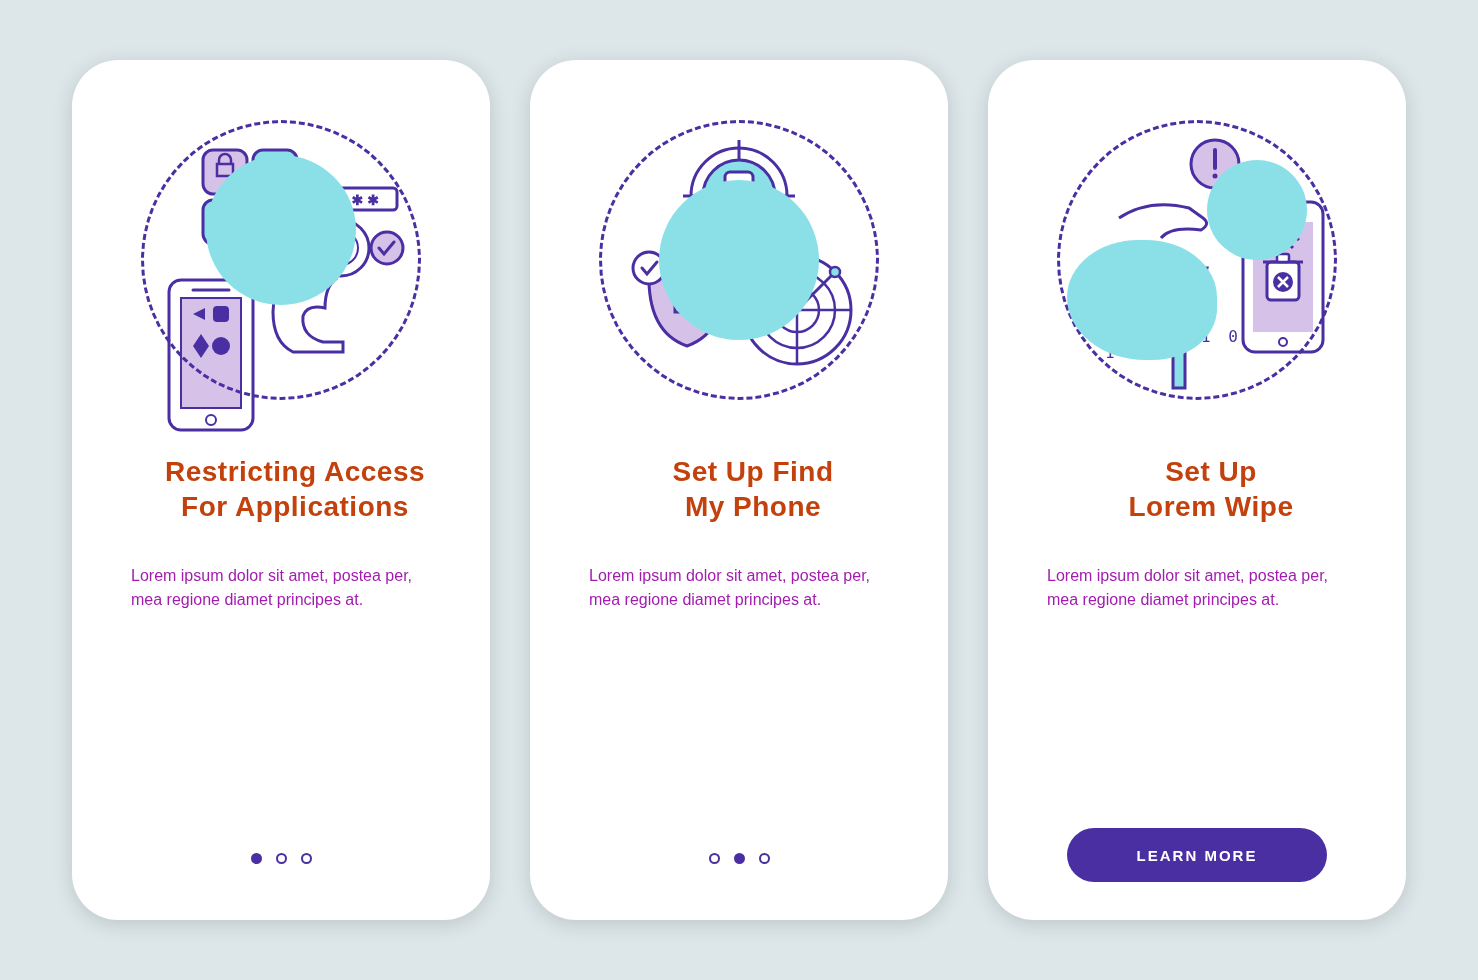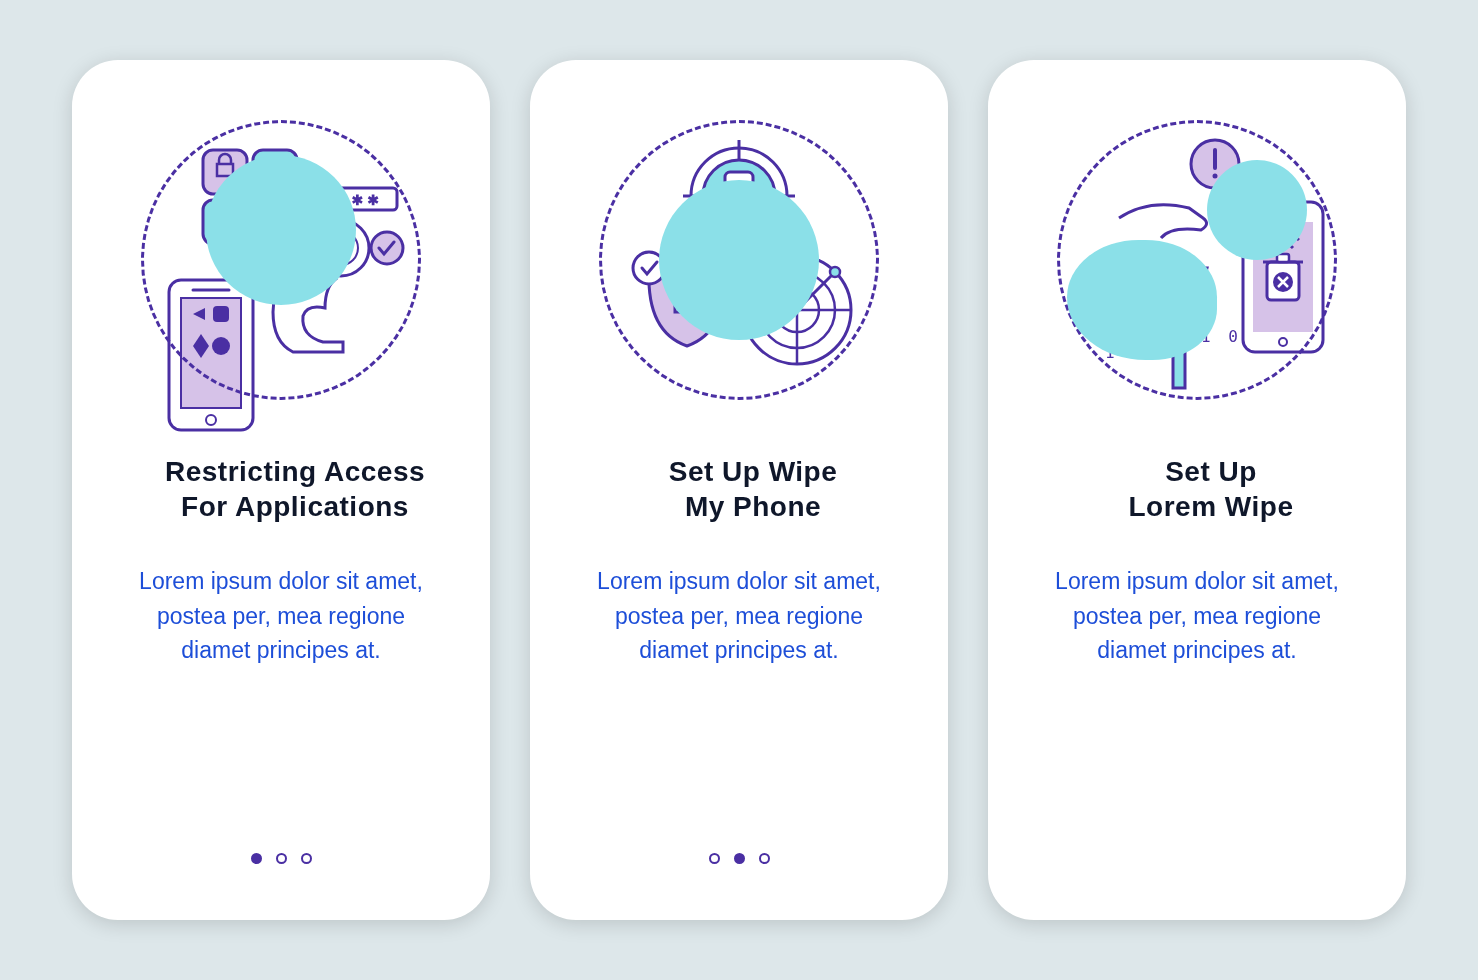--- a/index.html
+++ b/index.html
@@ -41,34 +41,33 @@
     height: 280px;
     border: 3px dashed #4a2fa3;
     border-radius: 50%;
   }
   .blob {
     position: absolute;
     background: #8be0e8;
     border-radius: 50%;
   }
   .title {
-    color: #0f172a;
+    color: #c2410c;
     font-size: 28px;
     font-weight: 800;
     text-align: center;
     line-height: 1.25;
     letter-spacing: 0.5px;
     margin-bottom: 40px;
     white-space: pre-line;
     margin-left: 28px;
   }
   .desc {
-    color: #1d4ed8;
-    font-size: 23px;
-    text-align: center;
+    color: #a21caf;
+    font-size: 16px;
     line-height: 1.5;
     max-width: 300px;
   }
   .pager {
     position: absolute;
     bottom: 56px;
     display: flex;
     gap: 14px;
     align-items: center;
   }
@@ -167,21 +166,21 @@
 
       <circle cx="198" cy="190" r="54" fill="#fff" stroke="#4a2fa3" stroke-width="3"></circle>
       <circle cx="198" cy="190" r="38" fill="none" stroke="#4a2fa3" stroke-width="2.5"></circle>
       <circle cx="198" cy="190" r="22" fill="none" stroke="#4a2fa3" stroke-width="2.5"></circle>
       <line x1="144" y1="190" x2="252" y2="190" stroke="#4a2fa3" stroke-width="2.5"></line>
       <line x1="198" y1="136" x2="198" y2="244" stroke="#4a2fa3" stroke-width="2.5"></line>
       <line x1="198" y1="190" x2="236" y2="152" stroke="#4a2fa3" stroke-width="3"></line>
       <circle cx="236" cy="152" r="5" fill="#8be0e8" stroke="#4a2fa3" stroke-width="2.5"></circle>
     </svg>
   </div>
-  <h2 class="title">Set Up Wipe
+  <h2 class="title">Set Up Find
 My Phone</h2>
   <p class="desc">Lorem ipsum dolor sit amet, postea per, mea regione diamet principes at.</p>
   <div class="pager">
     <span class="dot"></span>
     <span class="dot active"></span>
     <span class="dot"></span>
   </div>
 </div>
 
 <div class="card">
@@ -218,13 +217,14 @@
       <rect x="116" y="178" width="12" height="90" fill="#8be0e8" stroke="#4a2fa3" stroke-width="3"></rect>
 
       <text x="42" y="212" fill="#4a2fa3" font-size="16" font-family="monospace" letter-spacing="4">0 1 1 0</text>
       <text x="48" y="238" fill="#4a2fa3" font-size="16" font-family="monospace" letter-spacing="4">1 0 1</text>
       <text x="144" y="222" fill="#4a2fa3" font-size="16" font-family="monospace" letter-spacing="4">1 0</text>
     </svg>
   </div>
   <h2 class="title">Set Up
 Lorem Wipe</h2>
   <p class="desc">Lorem ipsum dolor sit amet, postea per, mea regione diamet principes at.</p>
+  <button class="cta">LEARN MORE</button>
 </div>
 
 </body></html>

